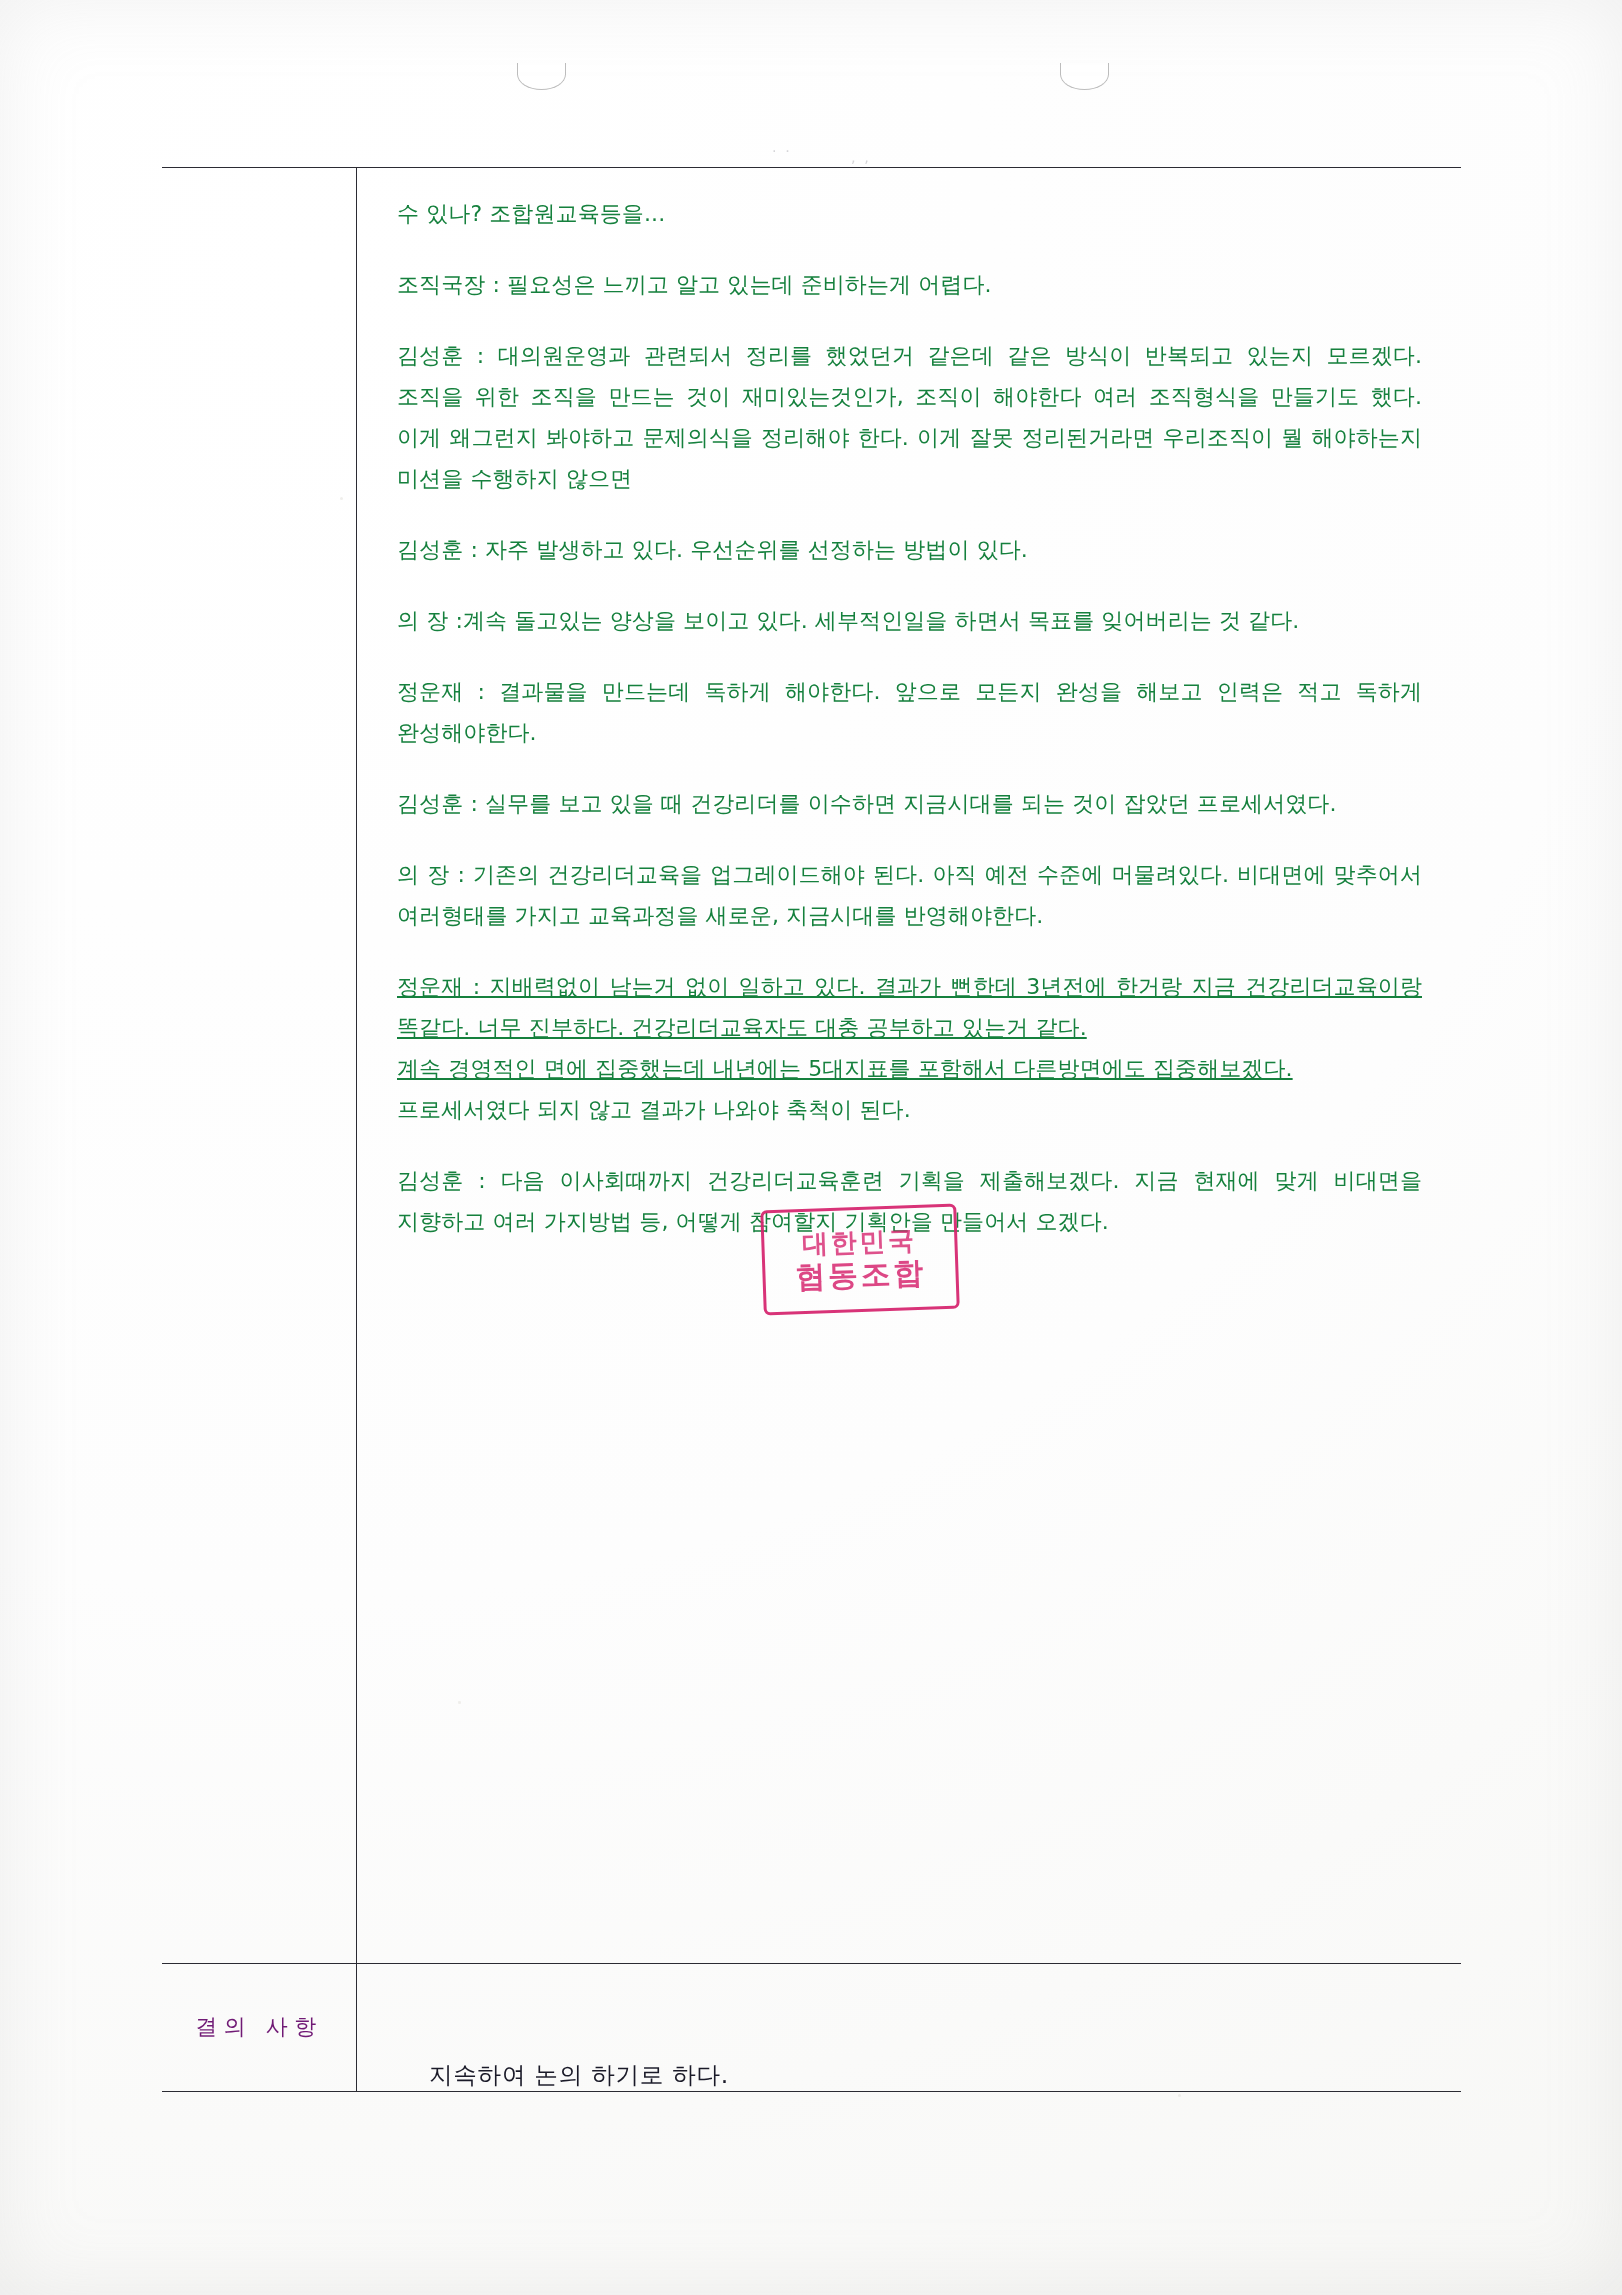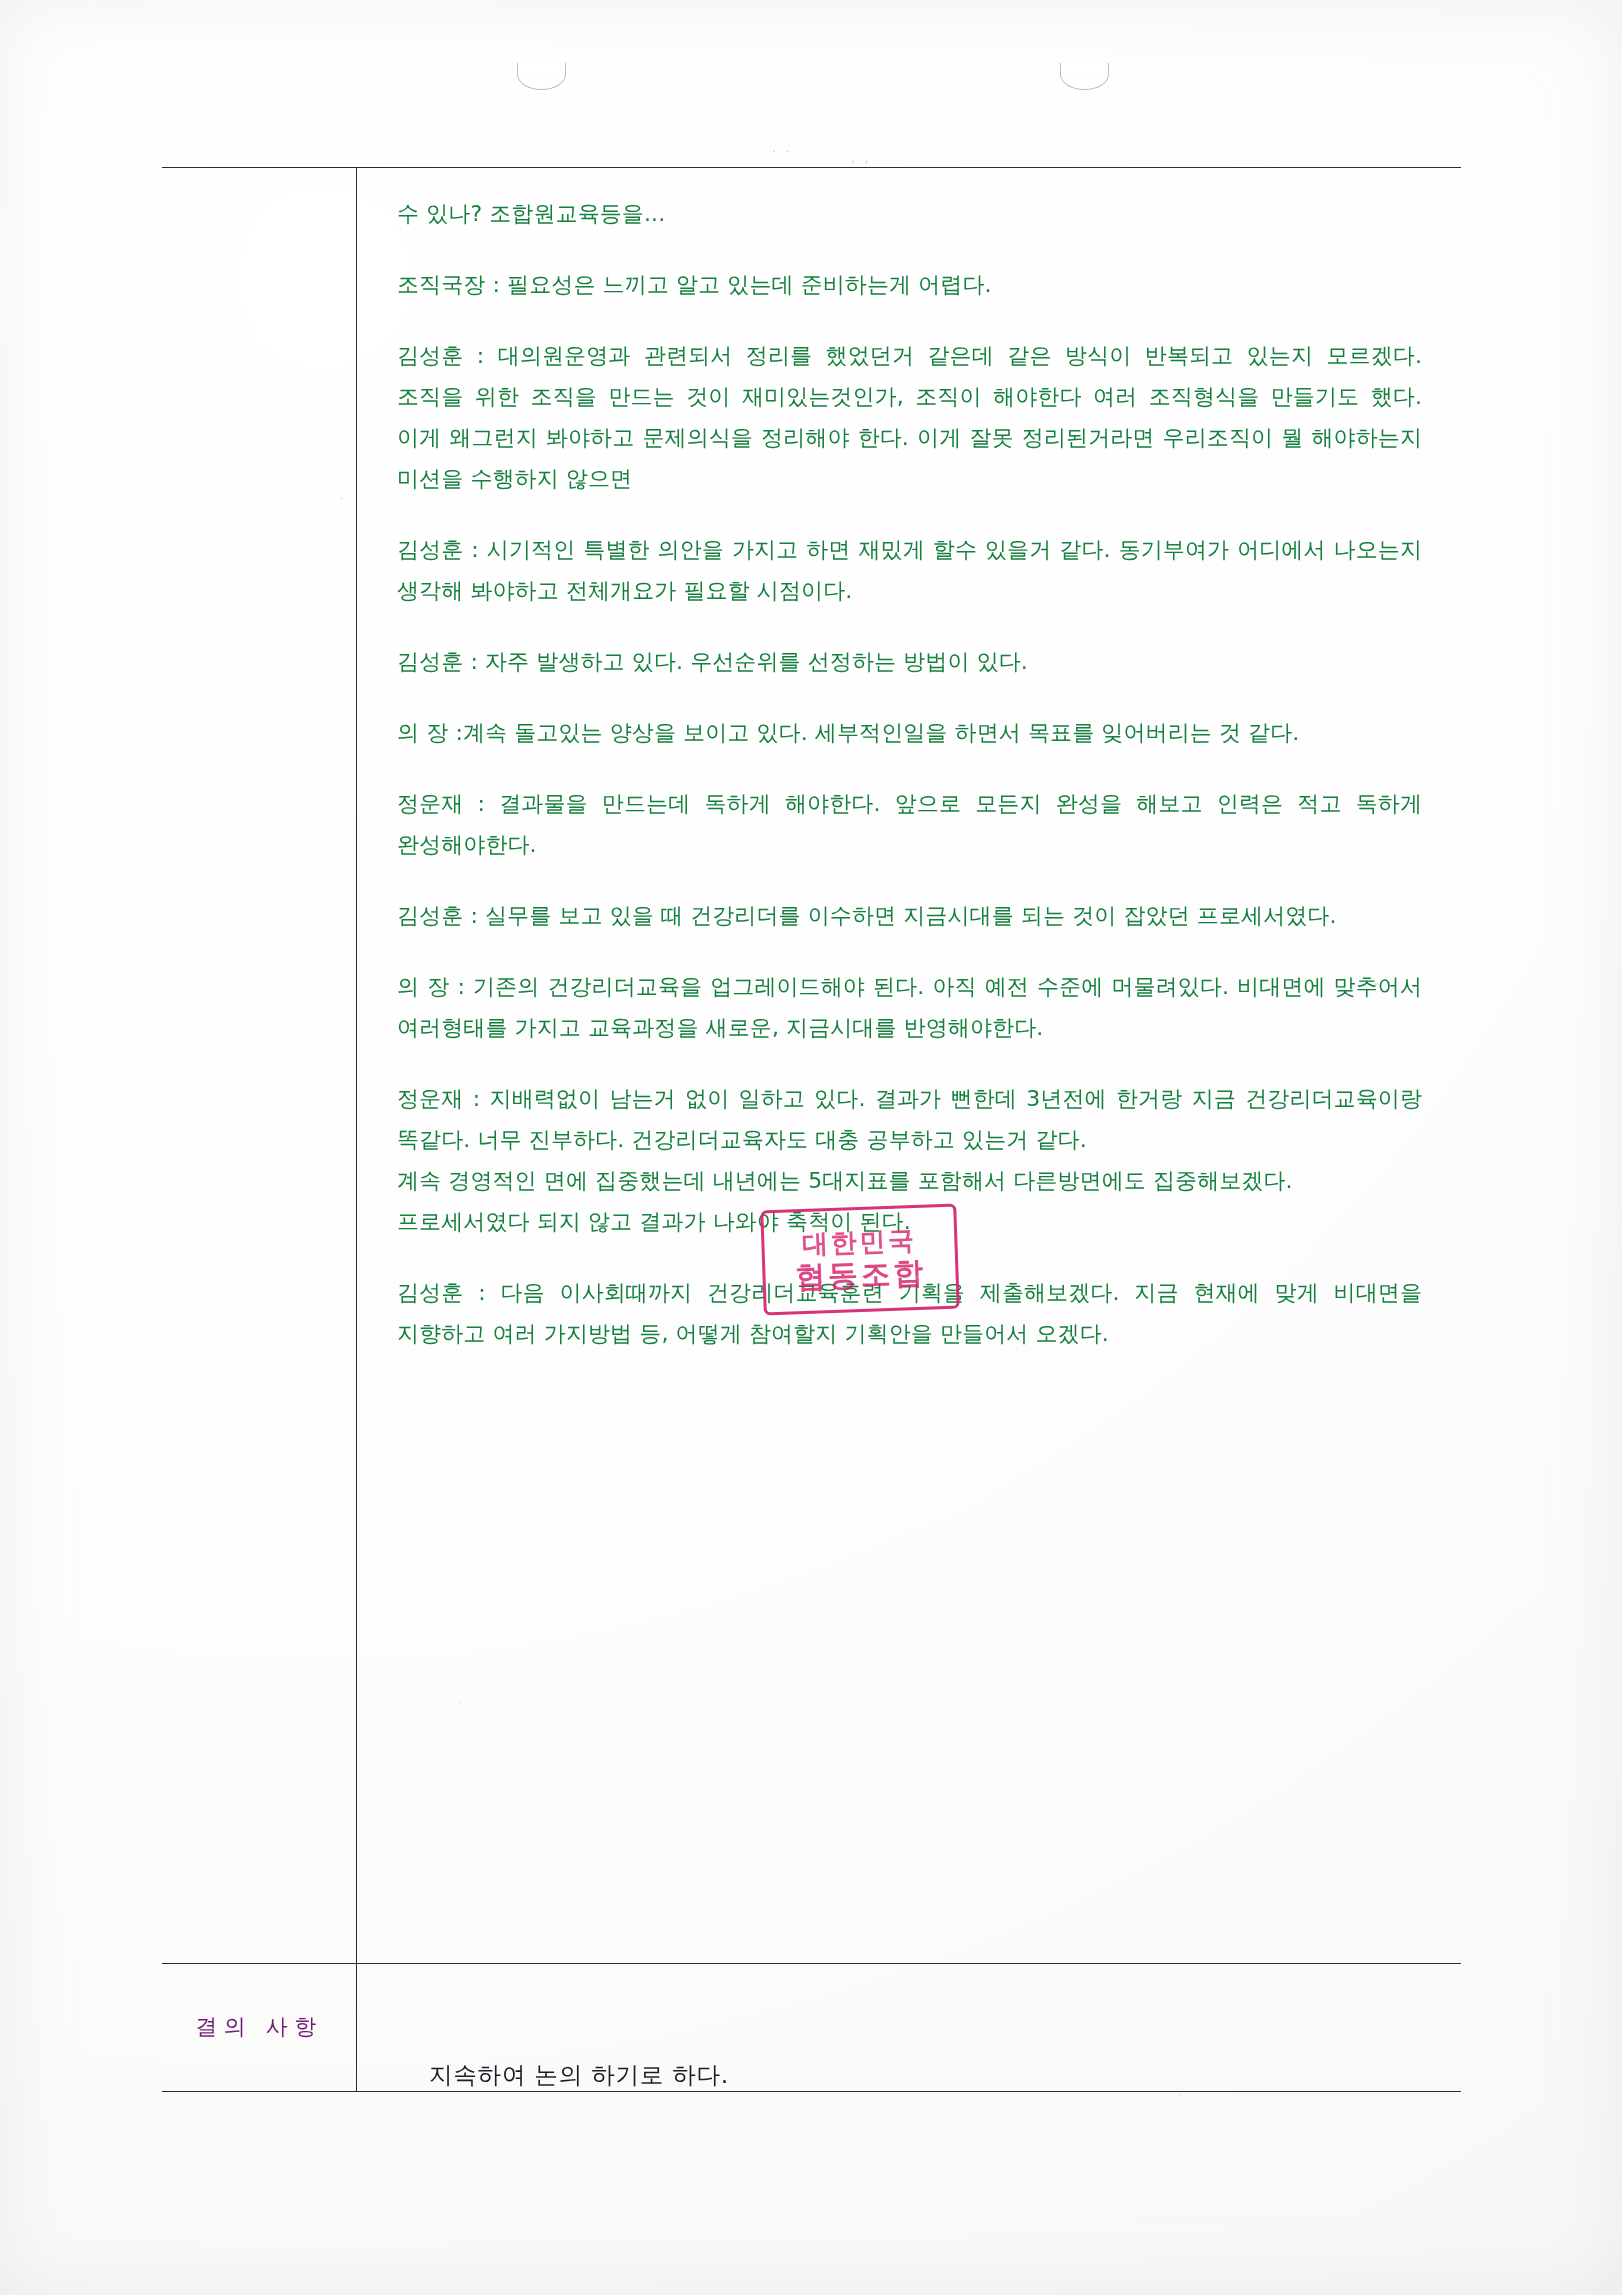--- a/index.html
+++ b/index.html
@@ -109,21 +109,21 @@
   .para {
     font-size: 22px;
     line-height: 41px;
     color: #15803d;
     margin: 0 0 30px 0;
     text-align: justify;
     text-justify: inter-character;
     word-break: keep-all;
     letter-spacing: 0.1px;
   }
-  .para.tight { margin-bottom: 0; }
+  .para.tight { margin-bottom: 0; text-decoration: underline; }
 
   .resolution-cell {
     position: absolute;
     left: 196px;
     top: 1796px;
     width: 1103px;
     height: 128px;
     display: flex;
     align-items: flex-end;
     padding-left: 30px;
@@ -192,21 +192,20 @@
 
   <div class="rule-top"></div>
   <div class="rule-mid"></div>
   <div class="rule-bottom"></div>
   <div class="v-divider"></div>
 
   <div class="body-cell">
     <p class="para">수 있나? 조합원교육등을...</p>
     <p class="para">조직국장 : 필요성은 느끼고 알고 있는데 준비하는게 어렵다.</p>
     <p class="para">김성훈 : 대의원운영과 관련되서 정리를 했었던거 같은데 같은 방식이 반복되고 있는지 모르겠다. 조직을 위한 조직을 만드는 것이 재미있는것인가, 조직이 해야한다 여러 조직형식을 만들기도 했다. 이게 왜그런지 봐야하고 문제의식을 정리해야 한다. 이게 잘못 정리된거라면 우리조직이 뭘 해야하는지 미션을 수행하지 않으면</p>
-    <p class="para">김성훈 : 시기적인 특별한 의안을 가지고 하면 재밌게 할수 있을거 같다. 동기부여가 어디에서 나오는지 생각해 봐야하고 전체개요가 필요할 시점이다.</p>
     <p class="para">김성훈 : 자주 발생하고 있다. 우선순위를 선정하는 방법이 있다.</p>
     <p class="para">의    장 :계속 돌고있는 양상을 보이고 있다. 세부적인일을 하면서 목표를 잊어버리는 것 같다.</p>
     <p class="para">정운재 : 결과물을 만드는데 독하게 해야한다. 앞으로 모든지 완성을 해보고 인력은 적고 독하게 완성해야한다.</p>
     <p class="para">김성훈 : 실무를 보고 있을 때 건강리더를 이수하면 지금시대를 되는 것이 잡았던 프로세서였다.</p>
     <p class="para">의    장 : 기존의 건강리더교육을 업그레이드해야 된다. 아직 예전 수준에 머물려있다. 비대면에 맞추어서 여러형태를 가지고 교육과정을 새로운, 지금시대를 반영해야한다.</p>
 
     <p class="para tight">정운재 : 지배력없이 남는거 없이 일하고 있다. 결과가 뻔한데 3년전에 한거랑 지금 건강리더교육이랑 똑같다. 너무 진부하다. 건강리더교육자도 대충 공부하고 있는거 같다.</p>
     <p class="para tight">계속 경영적인 면에 집중했는데 내년에는 5대지표를 포함해서 다른방면에도 집중해보겠다.</p>
     <p class="para">프로세서였다 되지 않고 결과가 나와야 축척이 된다.</p>
 

